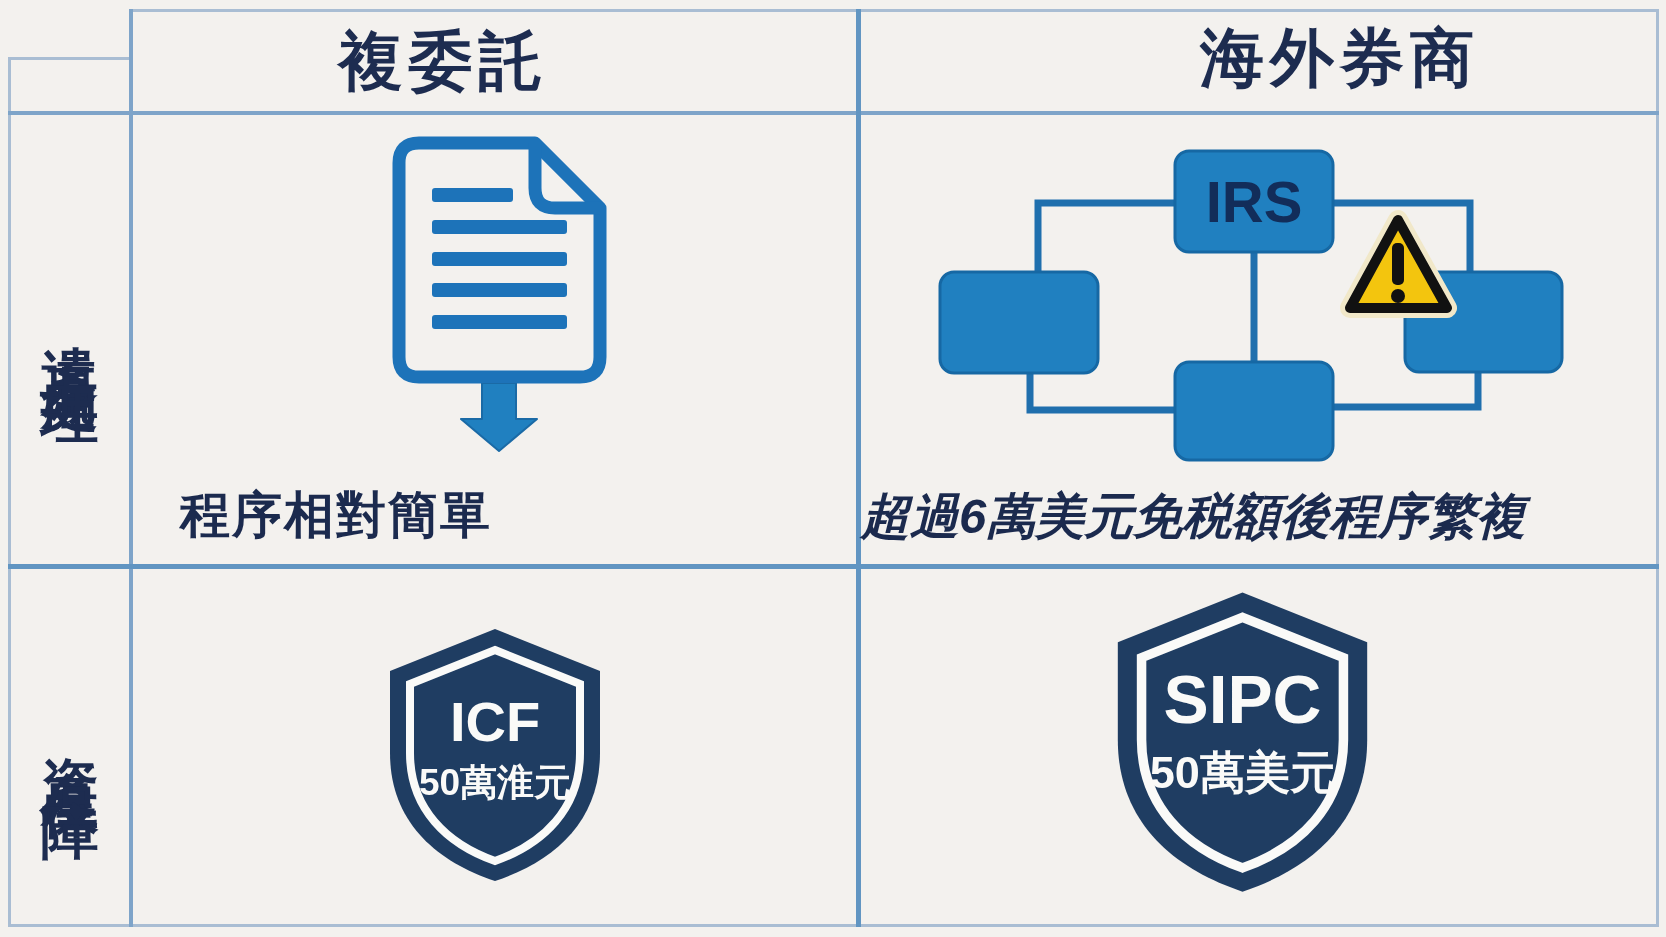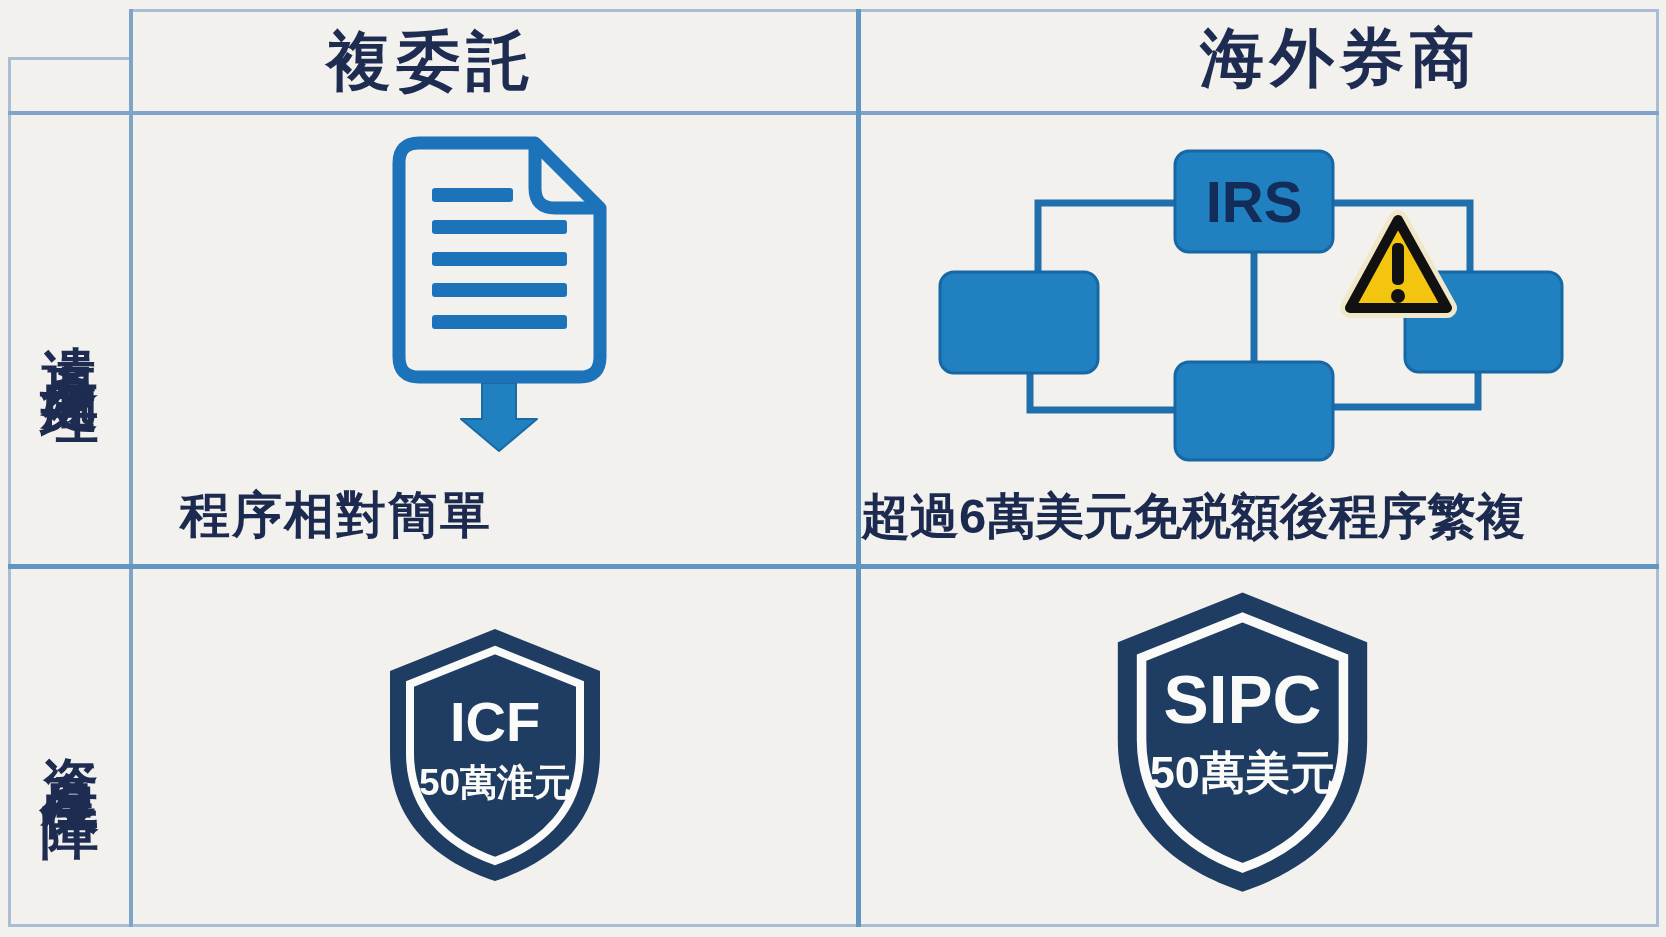--- a/index.html
+++ b/index.html
@@ -37,21 +37,21 @@
   <div class="line" style="left:129px;top:9px;width:1530px;height:3px;background:#a9bdd3;"></div>
   <div class="line" style="left:1656px;top:9px;width:3px;height:918px;background:#a9bdd3;"></div>
   <div class="line" style="left:8px;top:924px;width:1651px;height:3px;background:#a9bdd3;"></div>
   <div class="line" style="left:8px;top:57px;width:3px;height:870px;background:#a9bdd3;"></div>
   <div class="line" style="left:8px;top:57px;width:125px;height:3px;background:#a9bdd3;"></div>
   <div class="line" style="left:129px;top:9px;width:4px;height:918px;background:#7ea4c9;"></div>
   <div class="line" style="left:8px;top:111px;width:1651px;height:4px;background:#7ea4c9;"></div>
   <div class="line" style="left:856px;top:9px;width:5px;height:918px;background:#6195c2;"></div>
   <div class="line" style="left:8px;top:564px;width:1651px;height:5px;background:#6195c2;"></div>
 
-  <div class="hdr" style="left:119px;top:14px;width:625px;height:95px;">
+  <div class="hdr" style="left:131px;top:14px;width:625px;height:95px;">
     <span>複委託</span>
   </div>
   <div class="hdr" style="left:861px;top:11px;width:958px;height:95px;text-align:center;">
     <span>海外券商</span>
   </div>
 
   <div class="rowlabel" style="left:14px;top:178px;width:112px;height:300px;">
     <span>遺產處理</span>
   </div>
   <div class="rowlabel" style="left:14px;top:578px;width:112px;height:320px;">
@@ -90,21 +90,21 @@
     <rect x="547" y="157" width="157" height="100" rx="14" fill="#2080c0" stroke="#1668a4" stroke-width="3"></rect>
     <rect x="317" y="247" width="158" height="98" rx="14" fill="#2080c0" stroke="#1668a4" stroke-width="3"></rect>
 
     <g>
       <polygon points="540,105 589,193 492,193" fill="none" stroke="#f1e8c9" stroke-width="20" stroke-linejoin="round"></polygon>
       <polygon points="540,105 589,193 492,193" fill="#f3c50e" stroke="#111111" stroke-width="10" stroke-linejoin="round"></polygon>
       <rect x="534" y="128" width="12" height="42" rx="5" fill="#111111"></rect>
       <circle cx="540" cy="181" r="7" fill="#111111"></circle>
     </g>
   </svg>
-  <div class="caption cap-right" style="left:861px;top:482px;width:795px;height:70px;">
+  <div class="caption cap-right" style="left:861px;top:482px;width:795px;height:70px;font-style:italic;">
     <span>超過6萬美元免税額後程序繁複</span>
   </div>
 
   <svg style="left:375px;top:623px;" width="240" height="264" viewBox="0 0 240 264">
     <path d="M120 6 L225 48 V130 C225 198 180 238 120 258 C60 238 15 198 15 130 V48 Z" fill="#1f3d62"></path>
     <path d="M120 27 L205 61 V130 C205 186 168 221 120 238 C72 221 35 186 35 130 V61 Z" fill="none" stroke="#fafaf8" stroke-width="8"></path>
     <text class="shield-org" x="120" y="118" text-anchor="middle" font-size="56">ICF</text>
     <text class="shield-amt" x="120" y="172" text-anchor="middle" font-size="37">50萬淮元</text>
   </svg>
 

